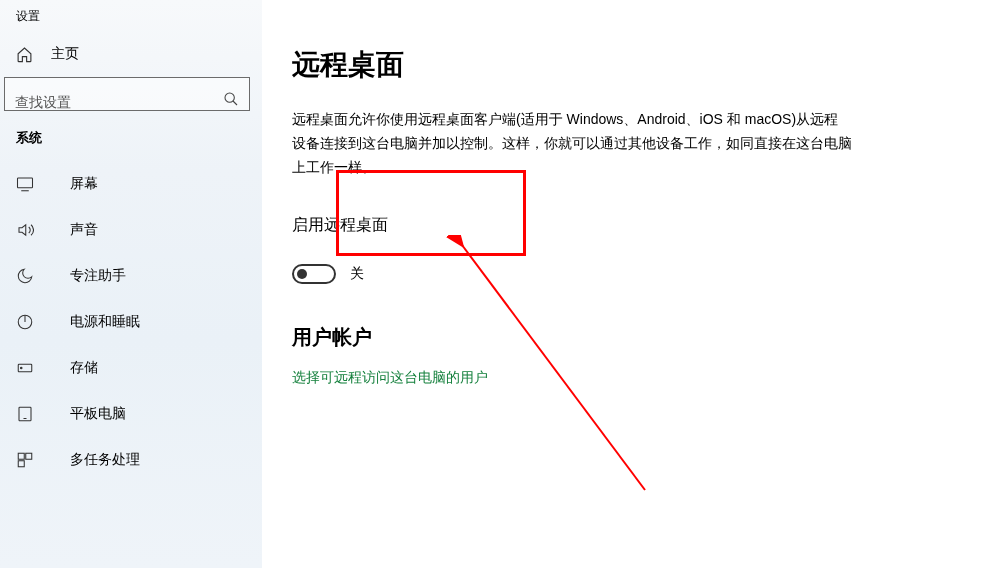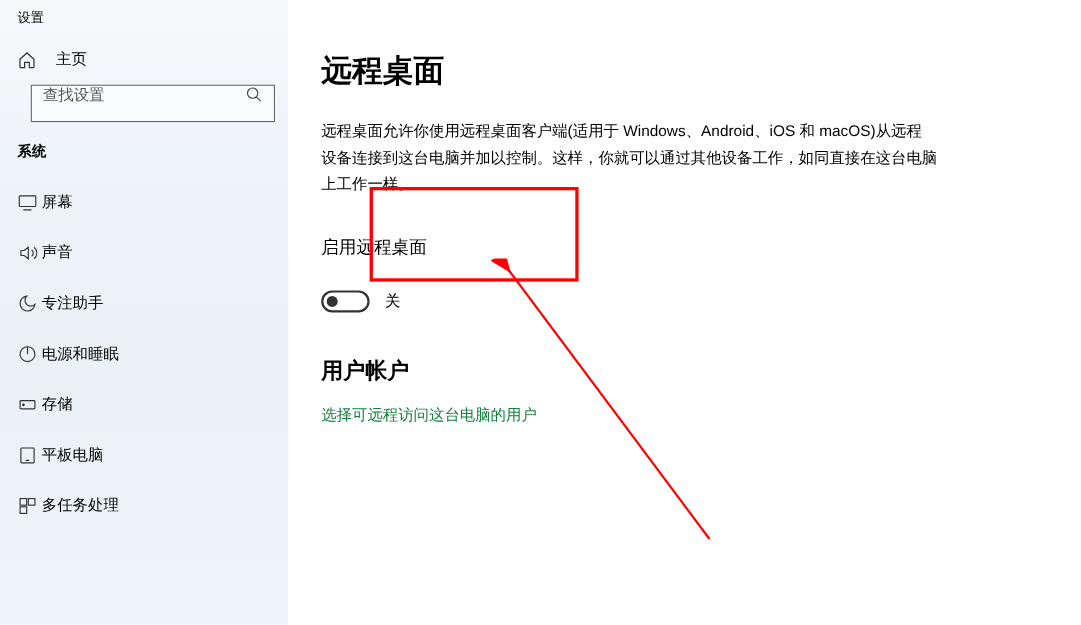--- a/index.html
+++ b/index.html
@@ -31,26 +31,26 @@
     .home-row {
       display: flex;
       align-items: center;
       padding: 10px 16px 14px 16px;
       gap: 18px;
       cursor: pointer;
     }
     .home-icon svg { display: block; }
     .home-label { font-size: 14px; font-family: Liberation Serif, serif; }
     .search-box {
-      margin: 0 12px 18px 28px;
+      margin: 0 12px 18px 4px;
       border: 1px solid #6b6b6b;
       background: rgba(255,255,255,0.5);
       height: 34px;
       display: flex;
-      align-items: flex-start;
+      align-items: flex-end;
       padding: 0 10px;
       justify-content: space-between;
     }
     .search-input {
       border: none;
       outline: none;
       background: transparent;
       font-size: 14px;
       width: 220px;
       font-family: inherit;
@@ -61,21 +61,21 @@
       font-weight: 600;
       padding: 0 16px 14px 16px;
     }
     .nav-list {
       list-style: none;
     }
     .nav-item {
       display: flex;
       align-items: center;
       padding: 14px 16px;
-      gap: 4px;
+      gap: 36px;
       cursor: pointer;
     }
     .nav-icon {
       width: 18px;
       display: flex;
       justify-content: center;
     }
     .nav-label { font-size: 14px; }
     .main {
       flex: 1;

